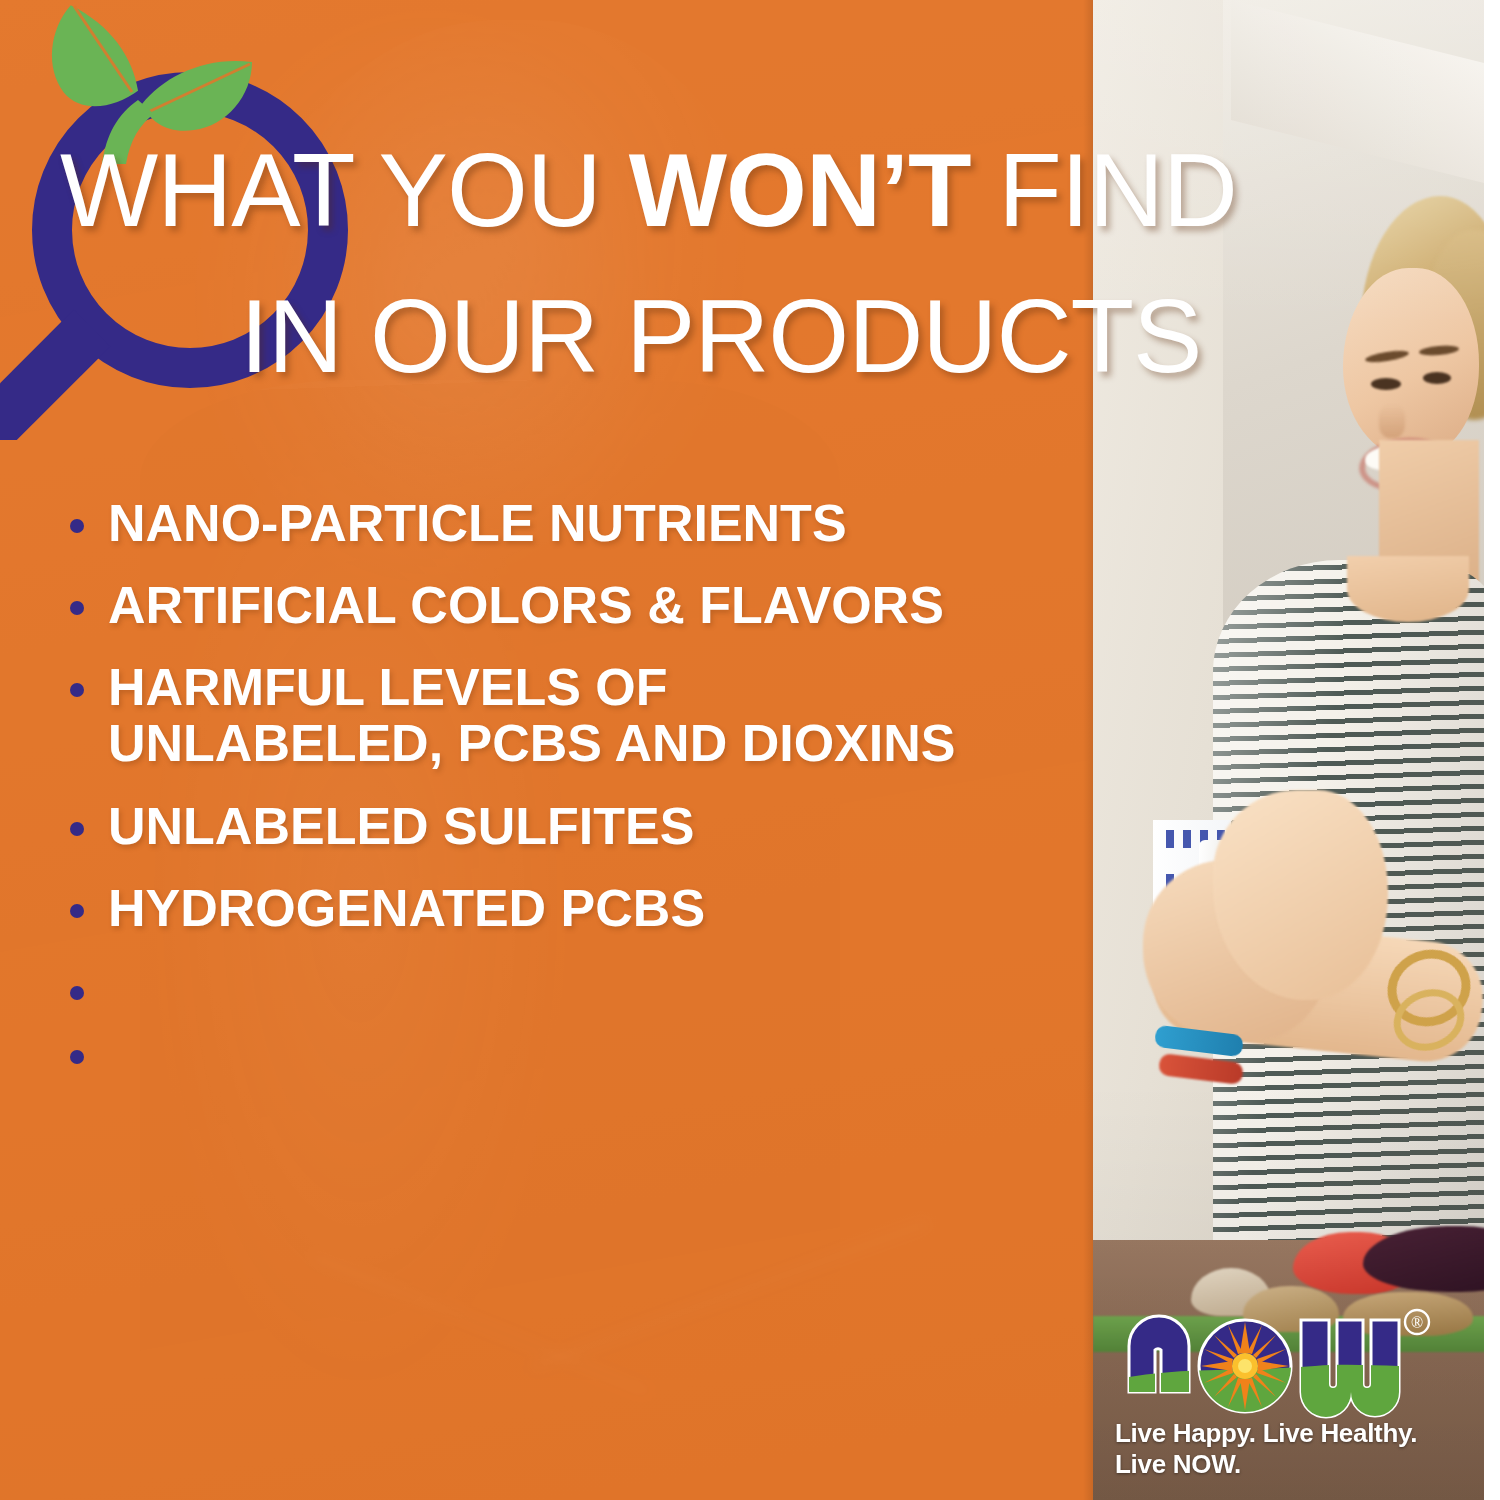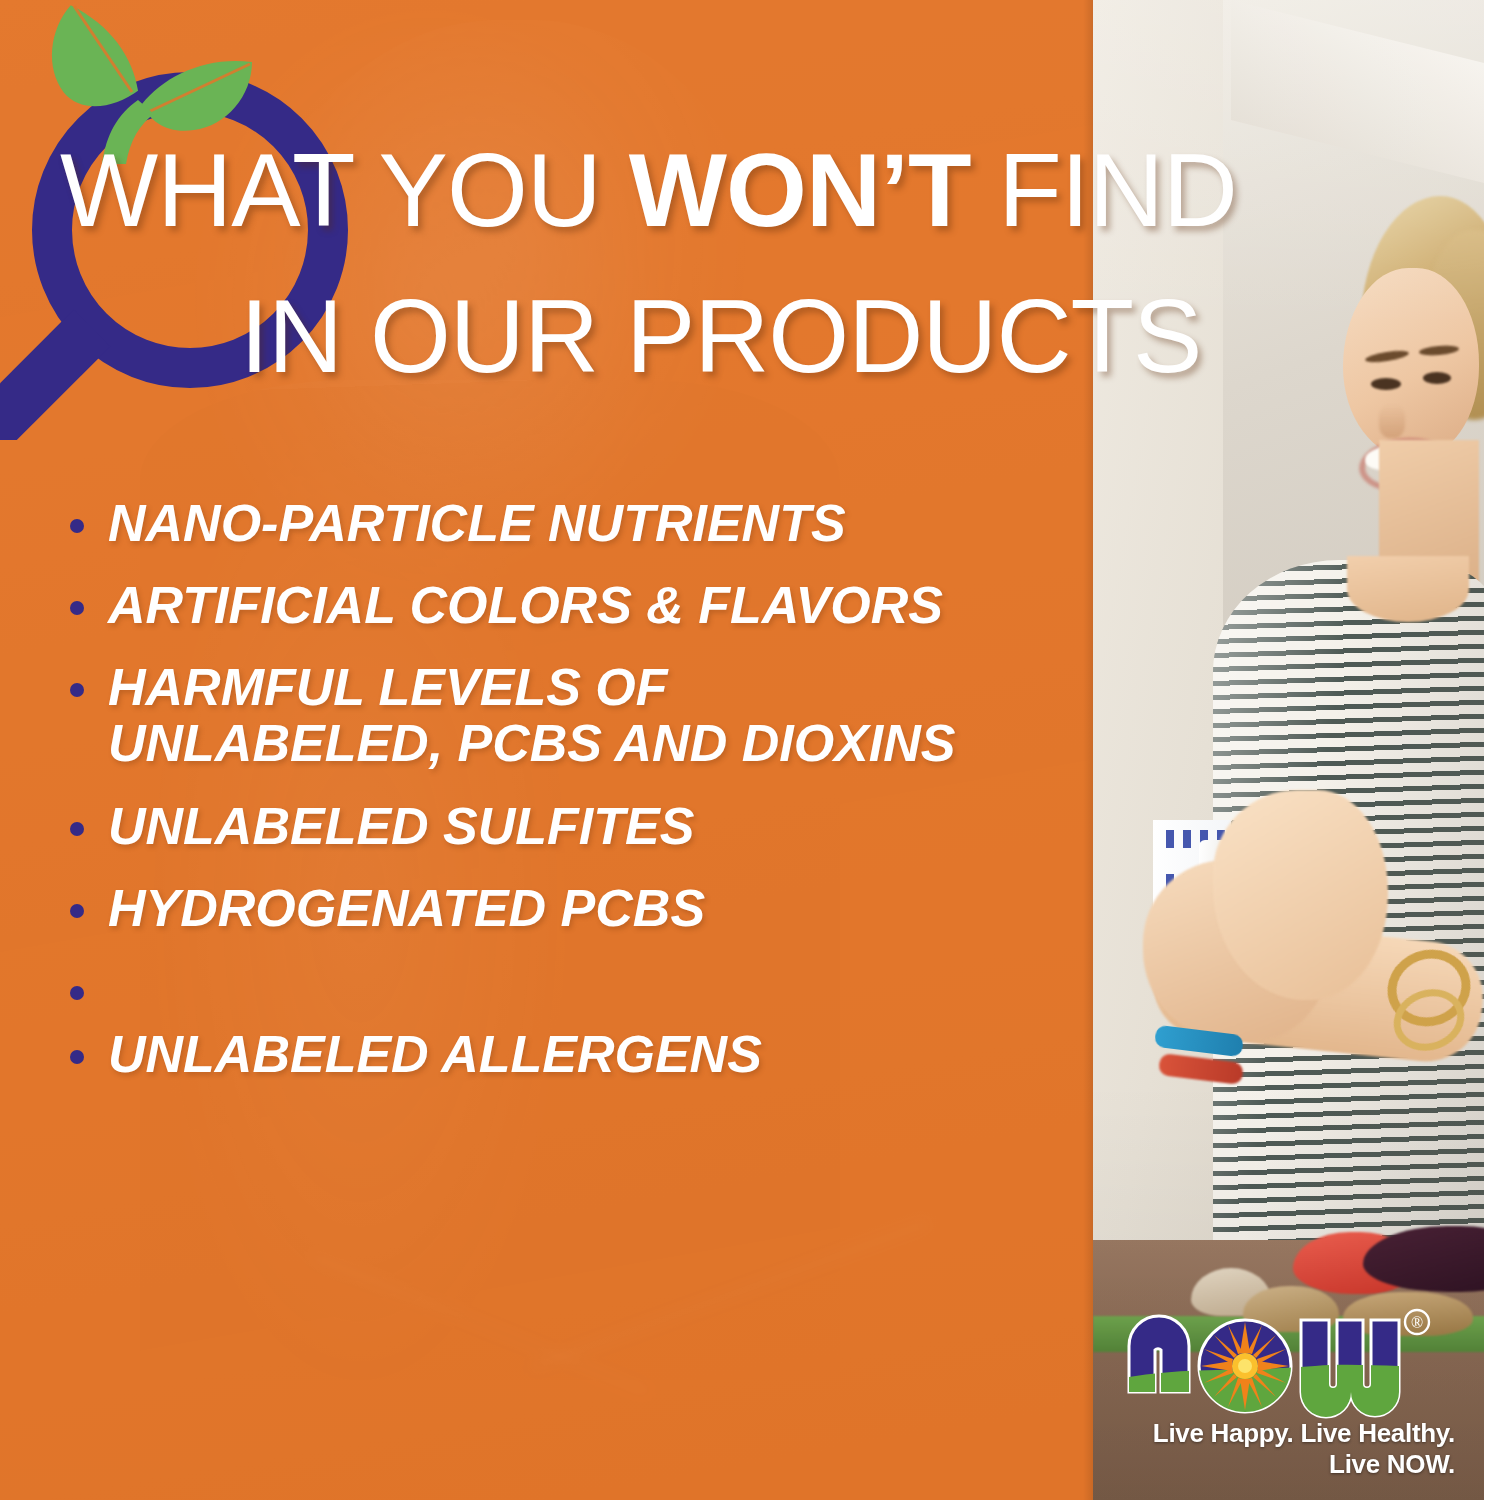--- a/index.html
+++ b/index.html
@@ -370,38 +370,37 @@
     margin-right: 24px;
   }
   .bullet-text {
     color: #ffffff;
     font-size: 52px;
     font-weight: 700;
     line-height: 1.08;
     letter-spacing: 0px;
     text-shadow: 2px 3px 5px rgba(110,50,10,.28);
     white-space: pre-line;
-    font-style: italic;
   }
 
   
   .logo-wrap {
     position: absolute;
     left: 1115px;
     top: 1300px;
     width: 350px;
     height: 170px;
     z-index: 8;
   }
   .logo-tagline {
     position: absolute;
     left: 0;
     top: 118px;
     width: 340px;
-    text-align: right;
+    text-align: left;
     color: #ffffff;
     font-size: 26px;
     font-weight: 700;
     letter-spacing: -0.3px;
     text-shadow: 0 1px 3px rgba(0,0,0,.45);
   }
 </style>
 </head>
 <body>
 
@@ -503,21 +502,20 @@
     </div>
     <div class="bullet-item">
       <span class="bullet-dot"></span>
       <span class="bullet-text">HYDROGENATED PCBS</span>
     </div>
     <div class="bullet-item">
       <span class="bullet-dot"></span>
     </div>
     <div class="bullet-item">
       <span class="bullet-dot"></span>
-      <span class="bullet-text">UNLABELED ALLERGENS</span>
     </div>
   </div>
 
   <div class="logo-wrap">
     <svg viewBox="0 0 340 125" width="340" height="125">
       <defs>
         <clipPath id="nowclip">
           <path d="M14 92 L14 46 A30 30 0 0 1 74 46 L74 92 L46 92 L46 50 A4 4 0 0 0 40 50 L40 92 Z
                    M84 66 A46 46 0 1 1 176 66 A46 46 0 1 1 84 66 Z
                    M186 20 L214 20 L214 84 A4 4 0 0 0 222 84 L222 20 L248 20 L248 84 A4 4 0 0 0 256 84 L256 20 L284 20 L284 92 A24 24 0 0 1 236 92 A24 24 0 0 1 186 92 Z"></path>

